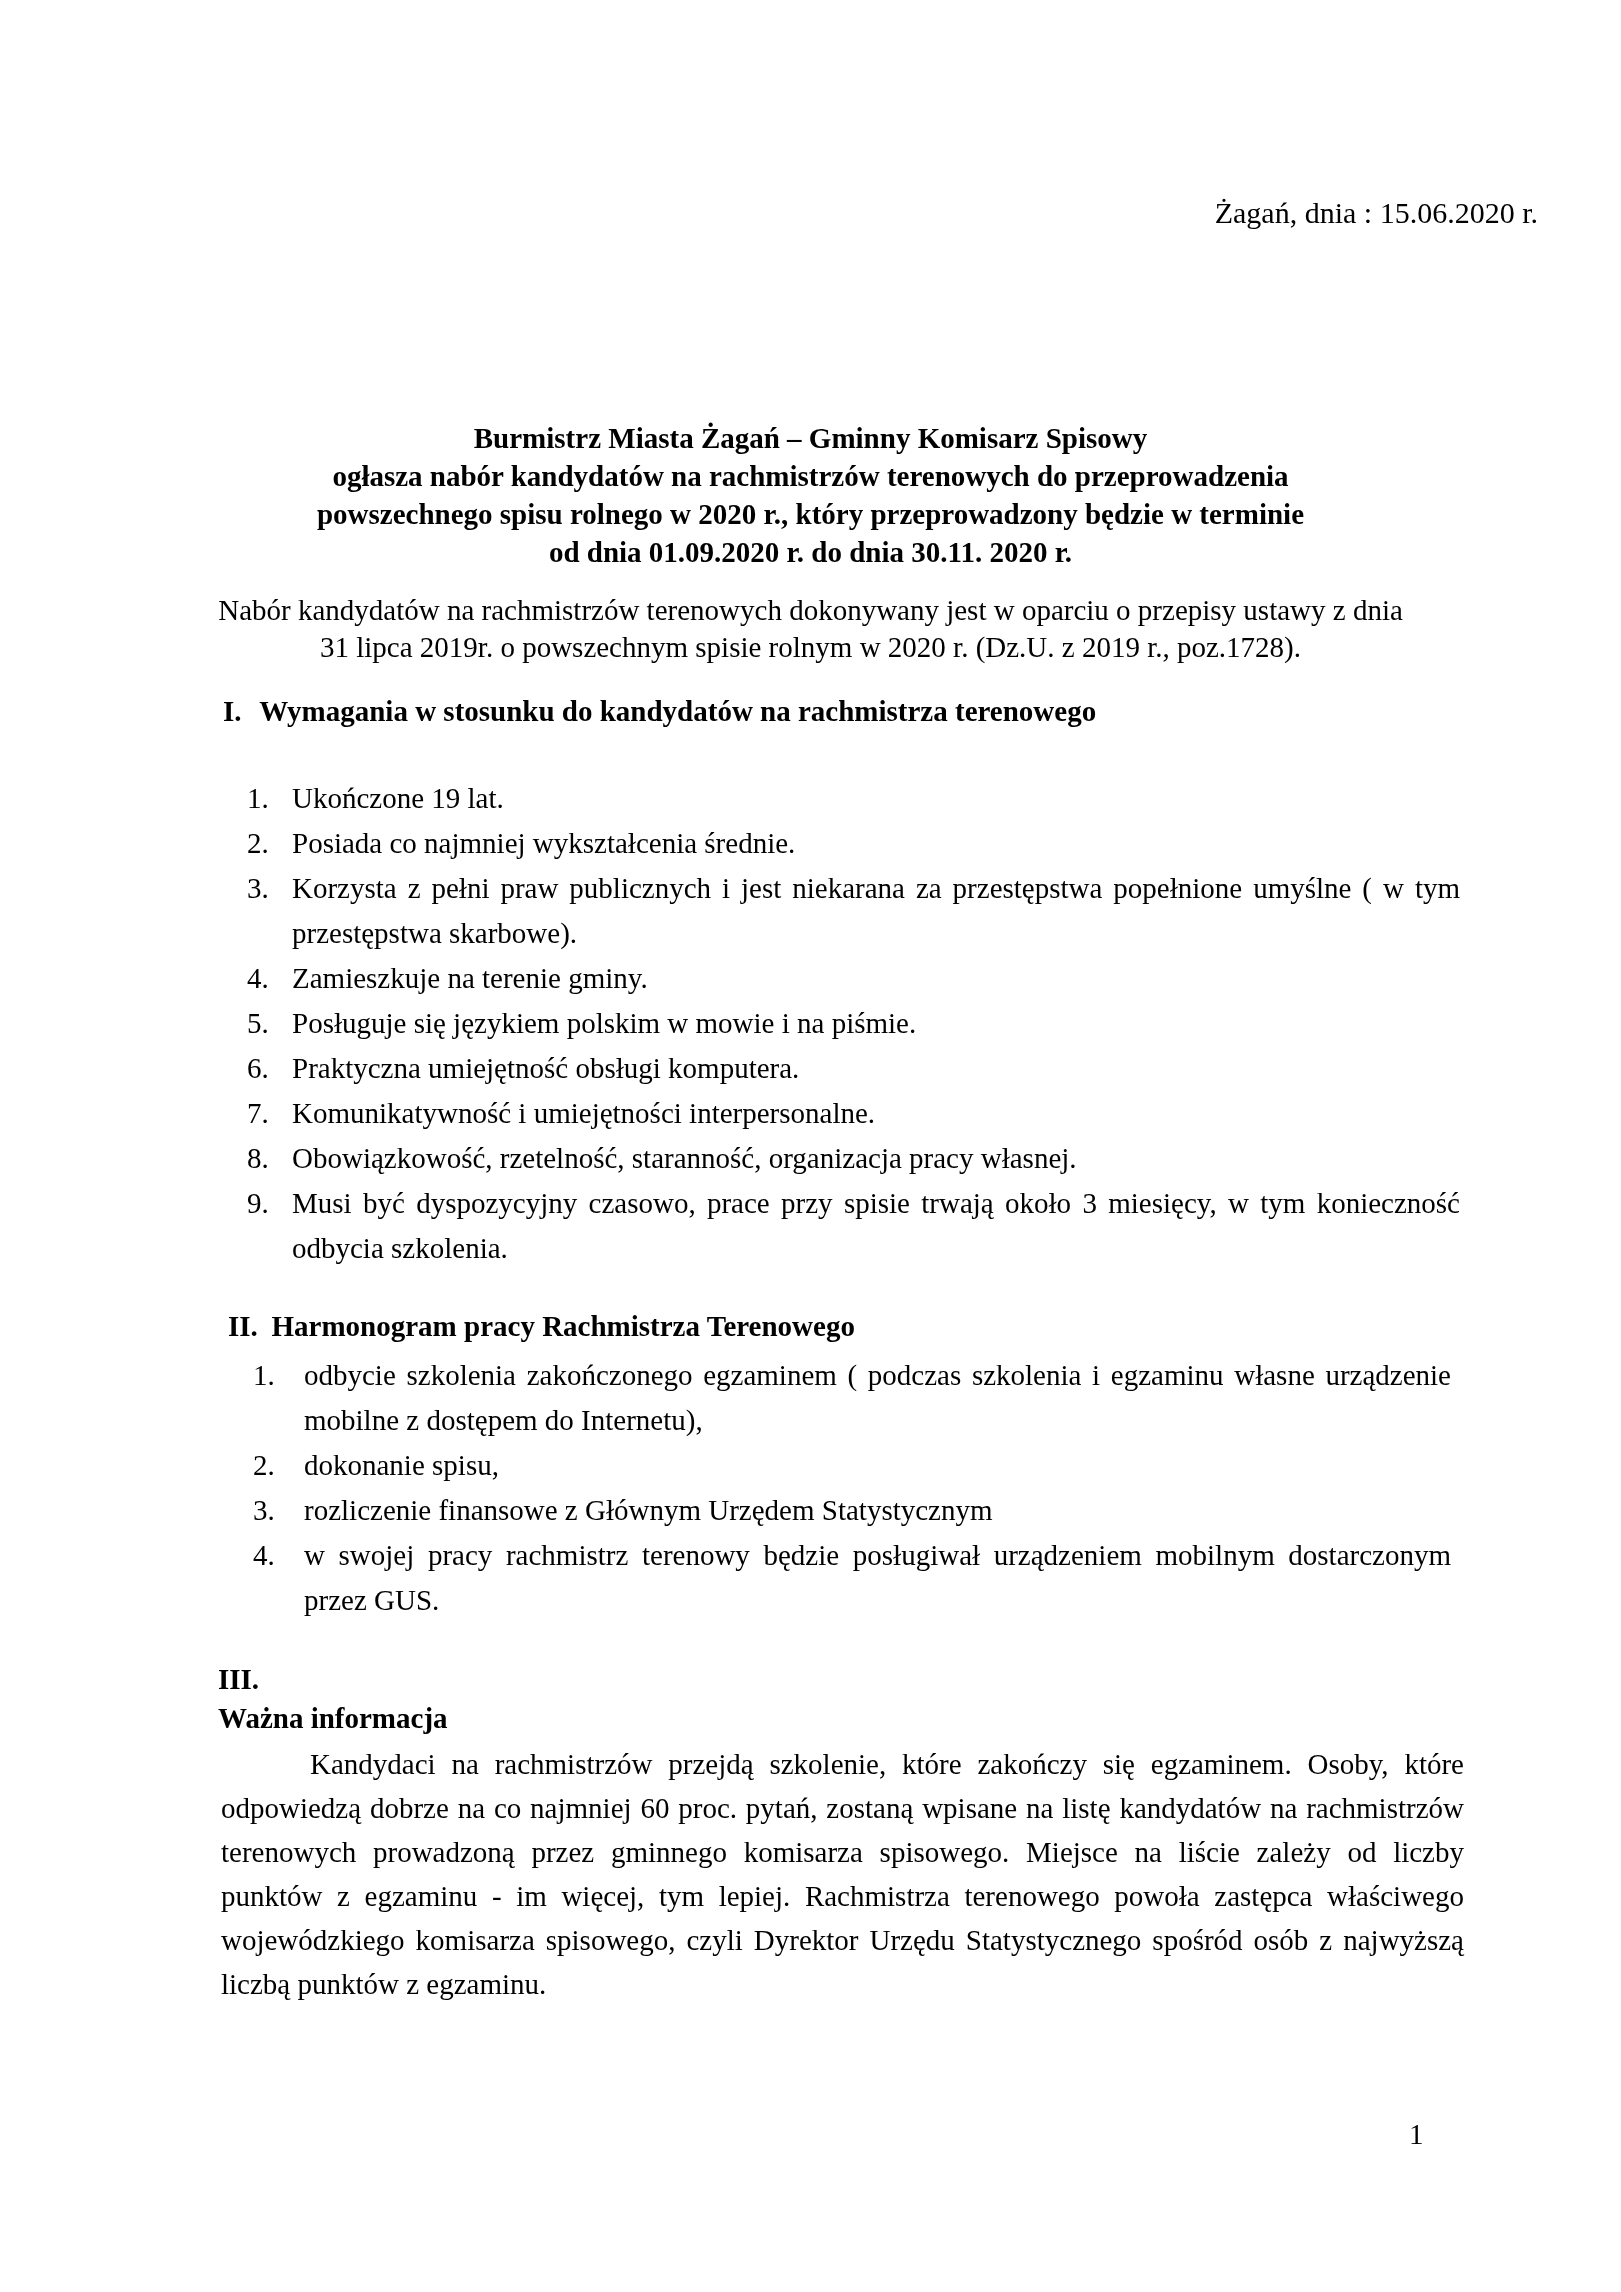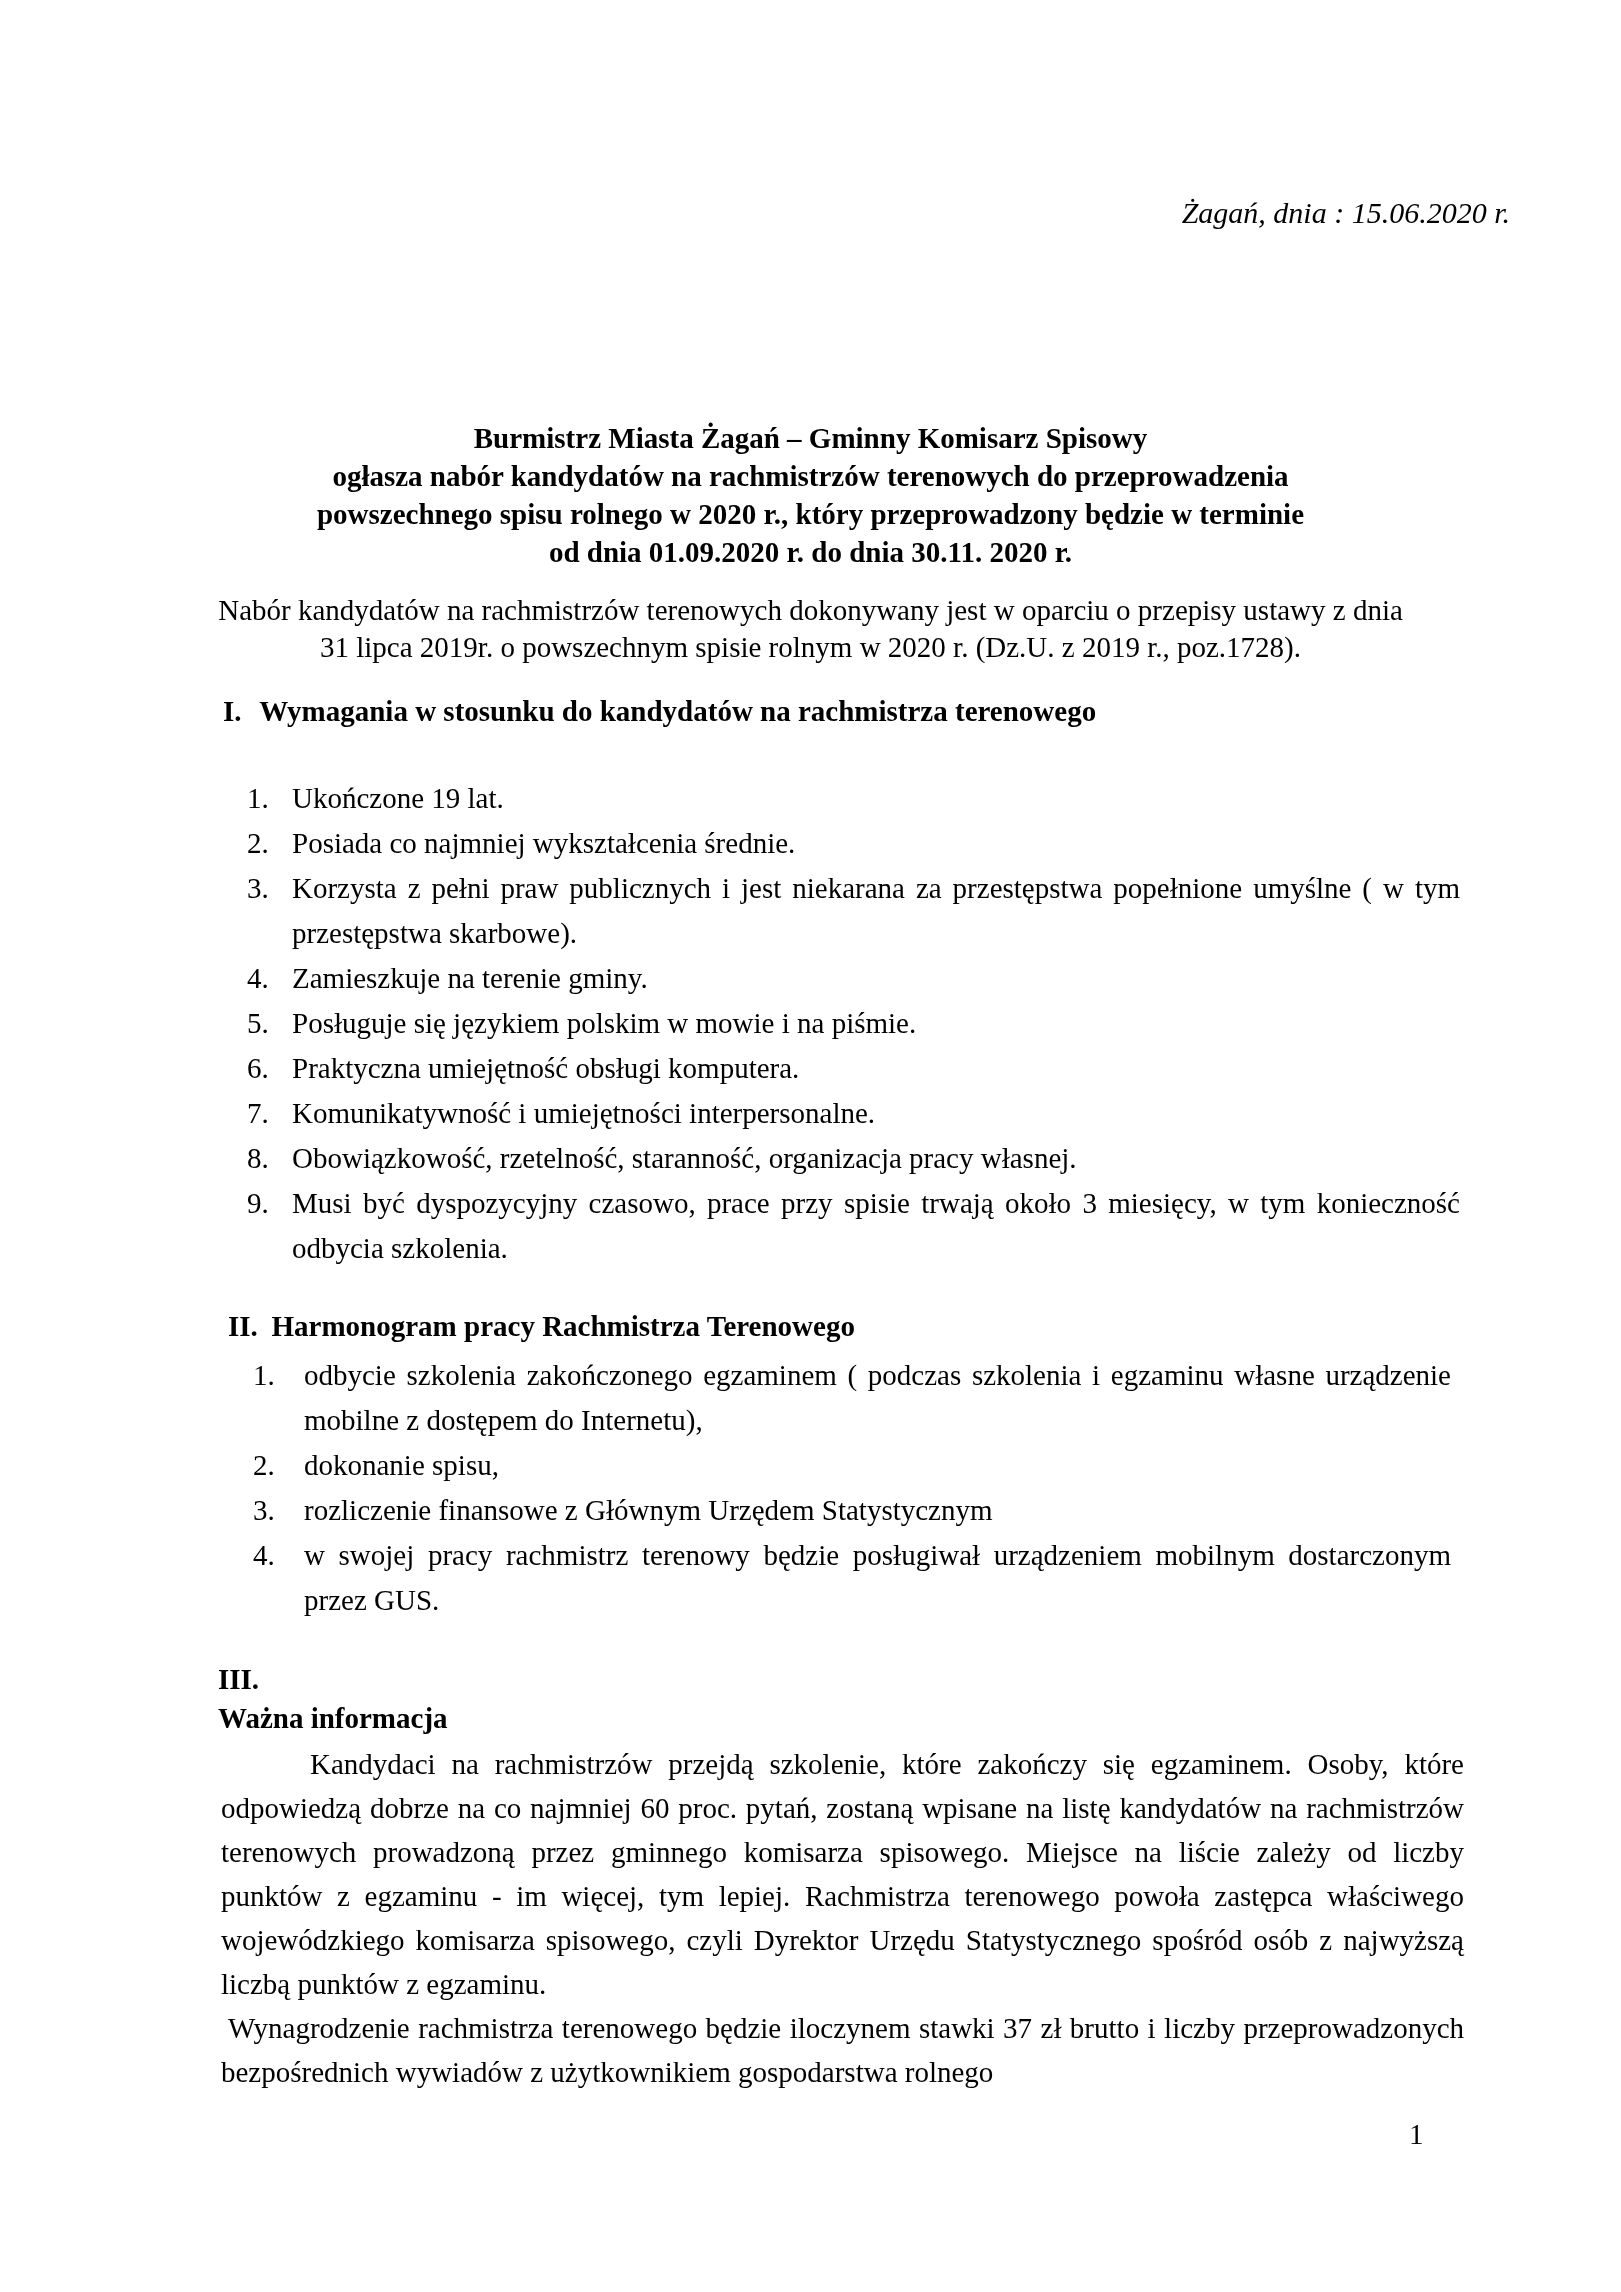--- a/index.html
+++ b/index.html
@@ -8,25 +8,24 @@
     width: 1621px;
     height: 2293px;
     background: #ffffff;
     color: #000000;
     font-family: "Liberation Serif", "DejaVu Serif", serif;
     font-size: 29px;
     overflow: hidden;
   }
   .date {
     padding-top: 191px;
-    padding-right: 111px;
+    padding-right: 83px;
     text-align: right;
     font-size: 30px;
     line-height: 43px;
-    font-style: italic;
   }
   .title-block {
     margin-top: 185px;
     text-align: center;
     font-weight: bold;
     line-height: 38px;
   }
   .intro-block {
     margin-top: 21px;
     text-align: center;
@@ -153,18 +152,17 @@
       <span class="txt">w swojej pracy rachmistrz terenowy będzie posługiwał urządzeniem mobilnym dostarczonym przez GUS.</span>
     </div>
   </div>
 
   <div class="heading heading-3">
     <span class="hnum">III.</span>
     <span>Ważna informacja</span>
   </div>
 
   <div class="para para-1">Kandydaci na rachmistrzów przejdą  szkolenie, które zakończy się egzaminem. Osoby,  które odpowiedzą dobrze na co najmniej 60 proc. pytań, zostaną wpisane na listę kandydatów na rachmistrzów terenowych prowadzoną przez gminnego komisarza spisowego. Miejsce na liście zależy od liczby punktów z egzaminu - im więcej, tym lepiej. Rachmistrza terenowego powoła zastępca właściwego wojewódzkiego komisarza spisowego, czyli Dyrektor Urzędu Statystycznego spośród osób z najwyższą liczbą punktów z egzaminu.</div>
-  <div class="para para-2">Wynagrodzenie rachmistrza terenowego będzie iloczynem stawki 37 zł brutto i liczby przeprowadzonych bezpośrednich wywiadów z użytkownikiem gospodarstwa rolnego</div>
 
   <div class="page-number">1</div>
 
 </div>
 
 
 </body></html>

